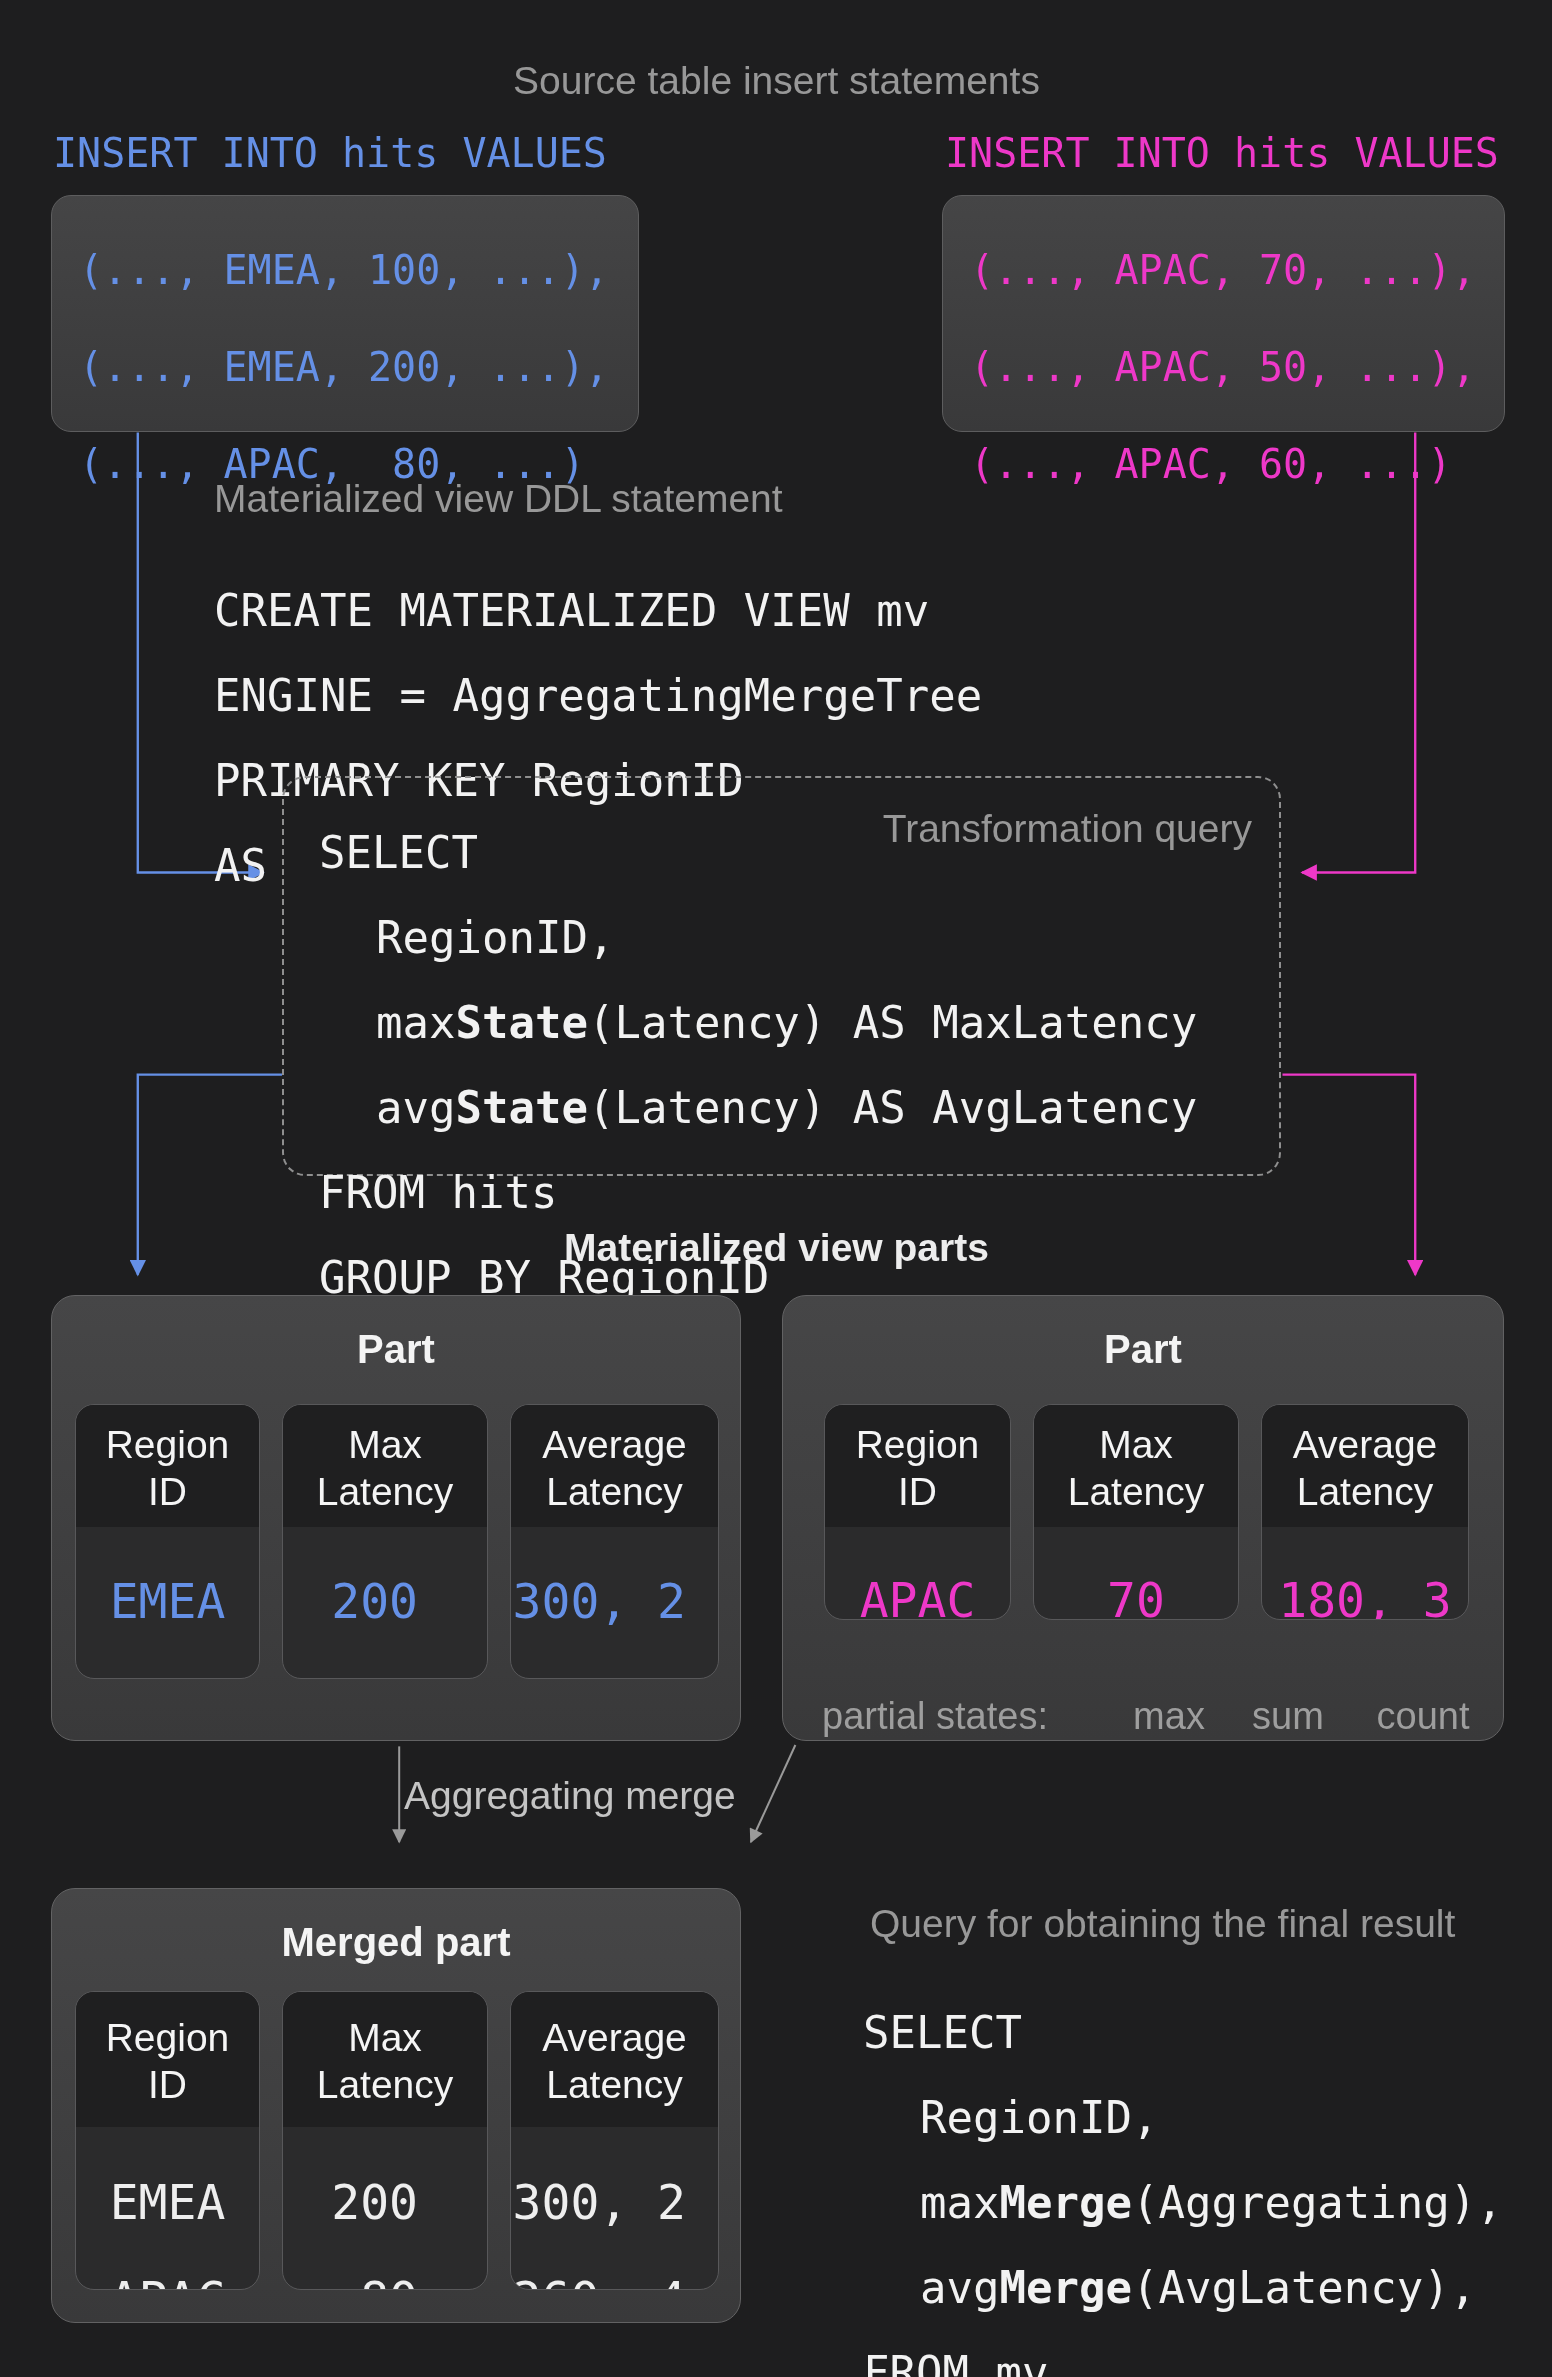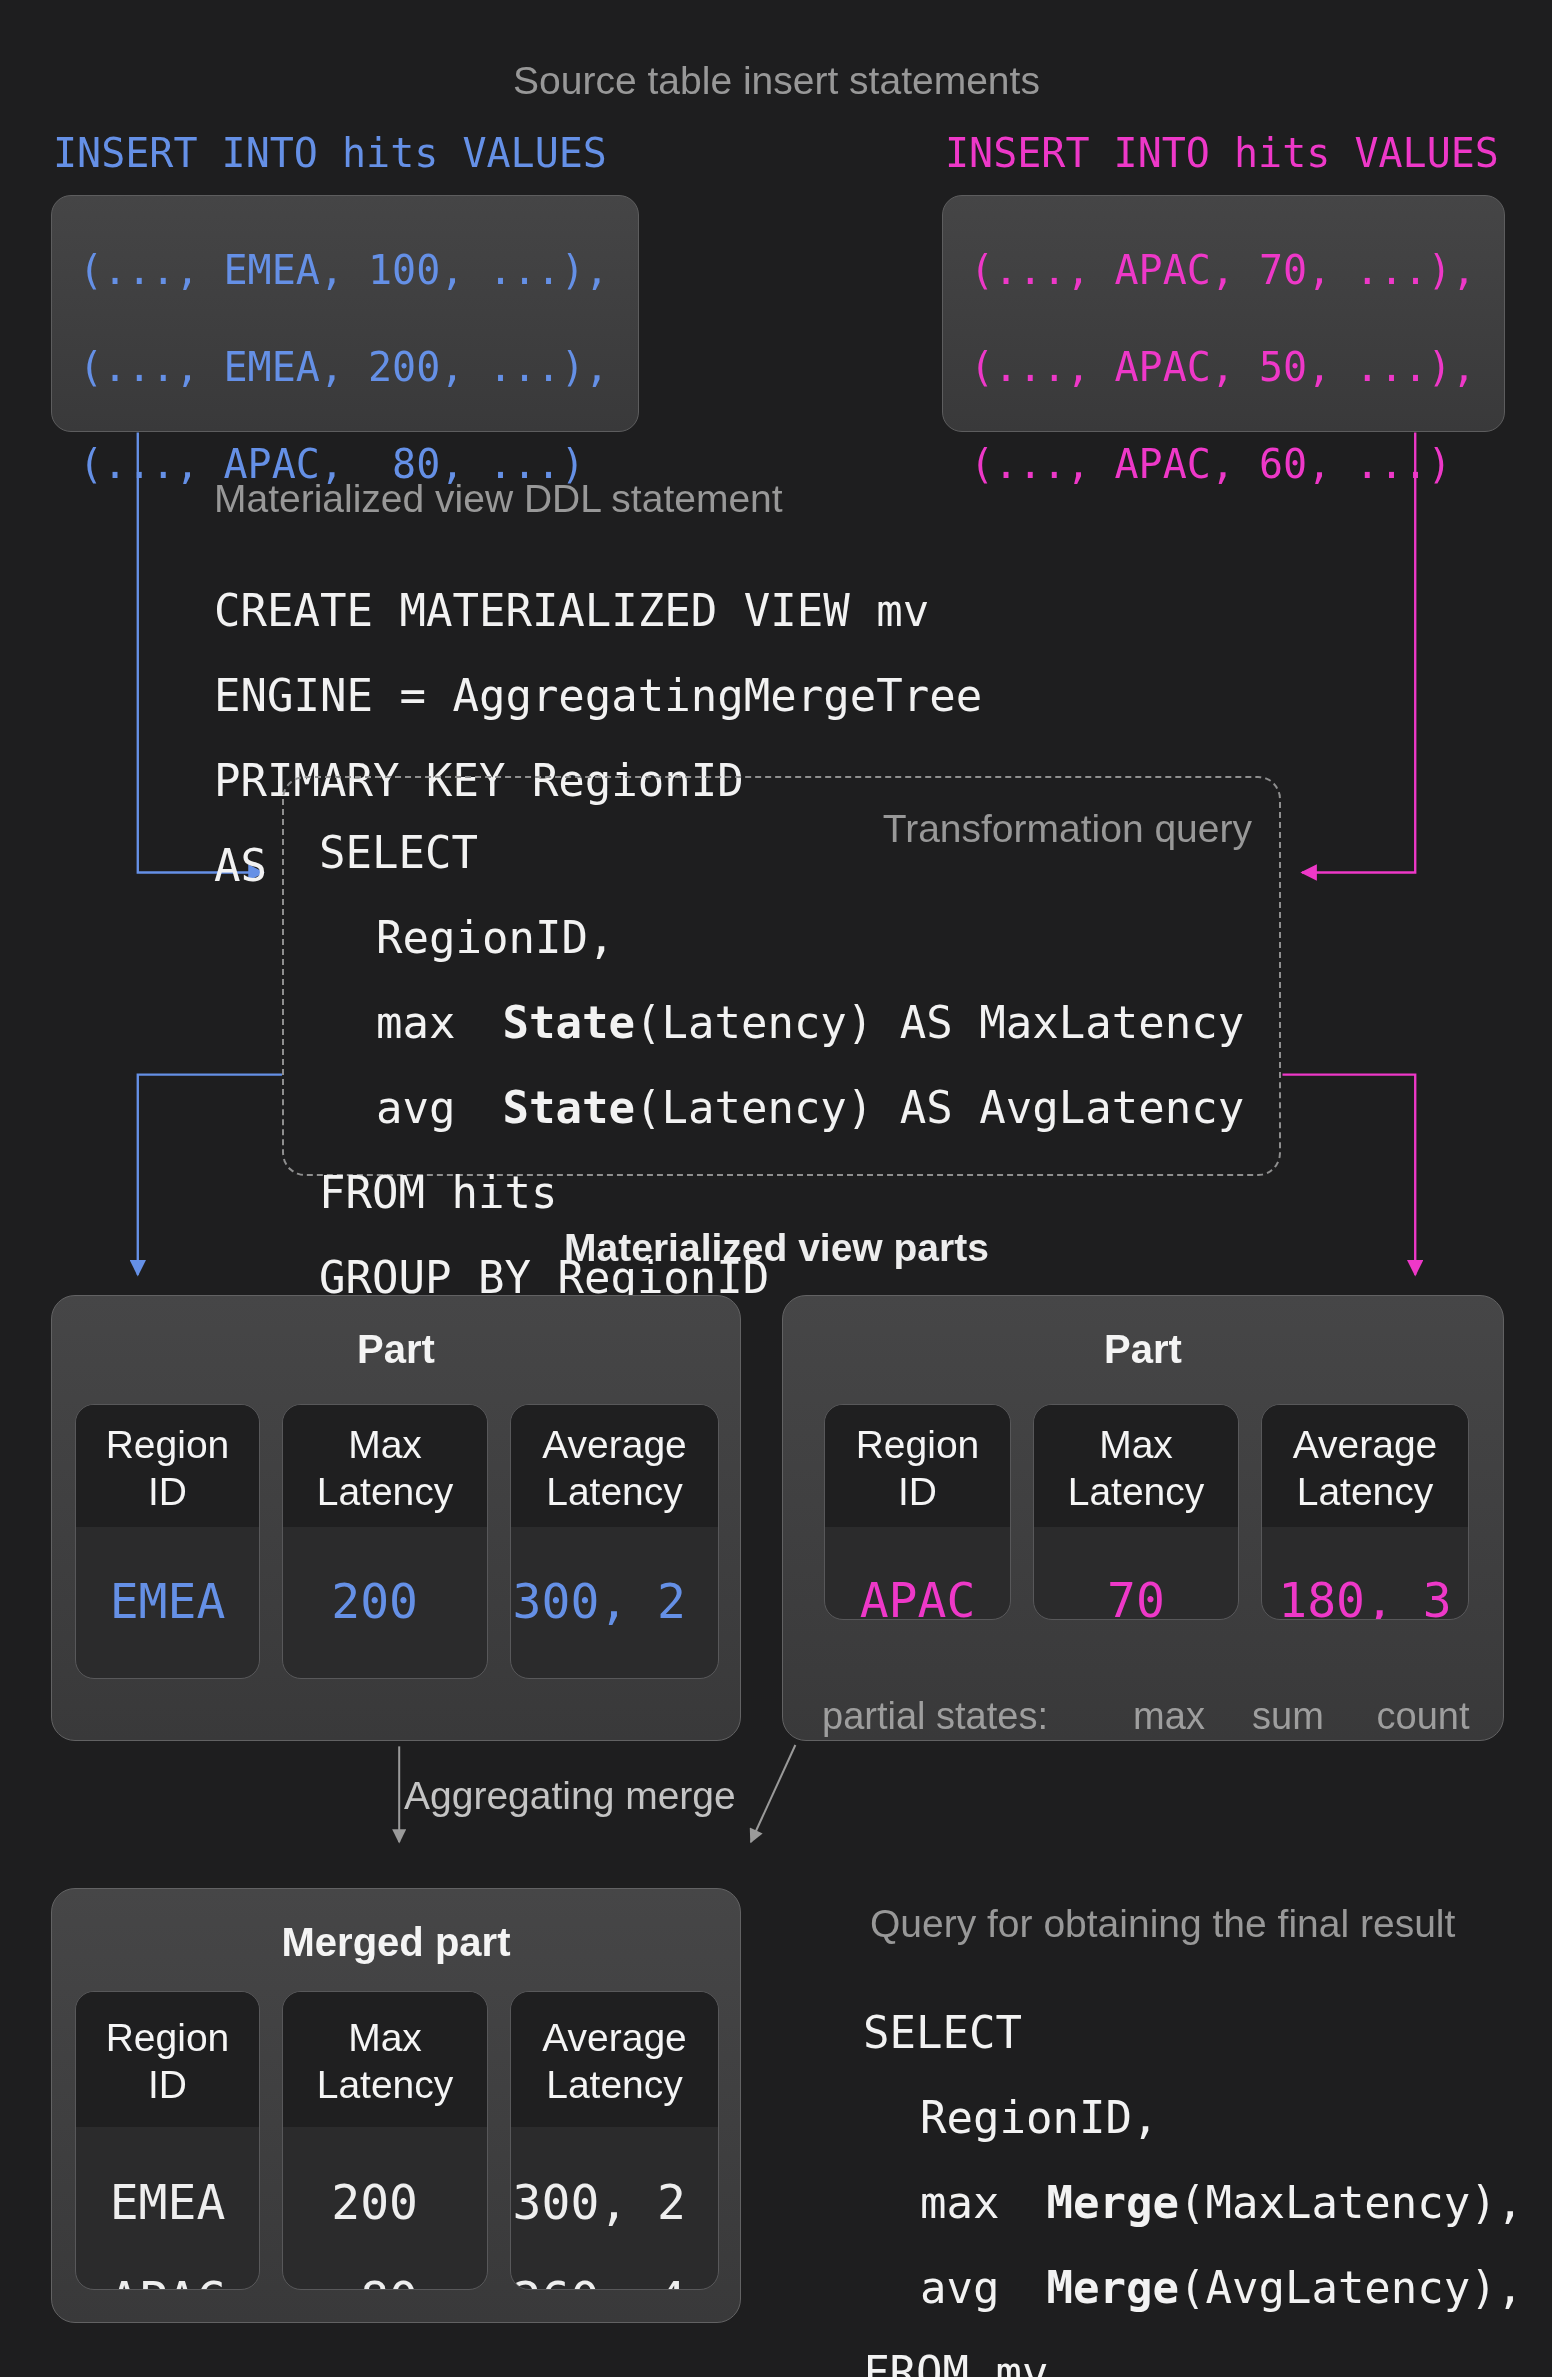--- a/index.html
+++ b/index.html
@@ -22,21 +22,21 @@
   .code-hdr{font-size:40px;line-height:40px;}
   .blue{color:var(--blue,#6590e6);}
   .pink{color:var(--pink,#ee38c8);}
 
   .ins-box{background:linear-gradient(180deg,#454546 0%,#39393a 100%);
            border:1.3px solid #5d5d5e;border-radius:20px;}
   .ins-lines{position:absolute;left:27px;top:12.8px;}
   .ins-lines div{font-size:40px;line-height:71px;}
 
   .code-block div{font-size:44px;line-height:59px;color:#f2f2f2;}
-  .code-block b{font-weight:700;margin-left:47px;}
+  .code-block b{font-weight:700;}
   .ind{padding-left:57px;}
 
   
   .tq-box{border:2px dashed #8f8f8f;border-radius:23px;background:transparent;}
 
   
   .part-box{background:linear-gradient(180deg,#464647 0%,#39393a 100%);
             border:1.3px solid #626263;border-radius:24px;}
   .part-title{position:absolute;left:0;width:100%;text-align:center;
               font:700 40px/42px "Liberation Sans",sans-serif;color:#f4f4f4;}
@@ -256,18 +256,18 @@
       <div>300, 2</div>
       <div>260, 4</div>
     </div>
   </div>
 </div>
 
 <div class="abs section-label" style="left:842px;top:1902px;margin-left:28px;">Query for obtaining the final result</div>
 <div class="abs mono code-block" style="left:863px;top:1977px;">
   <div>SELECT</div>
   <div class="ind">RegionID,</div>
-  <div class="ind"><span>max</span><b>Merge</b><span>(MaxLatency),</span></div>
+  <div class="ind"><span>max</span><b>Merge</b><span>(Aggregating),</span></div>
   <div class="ind"><span>avg</span><b>Merge</b><span>(AvgLatency),</span></div>
   <div>FROM mv</div>
   
 </div>
 
 
 </body></html>

